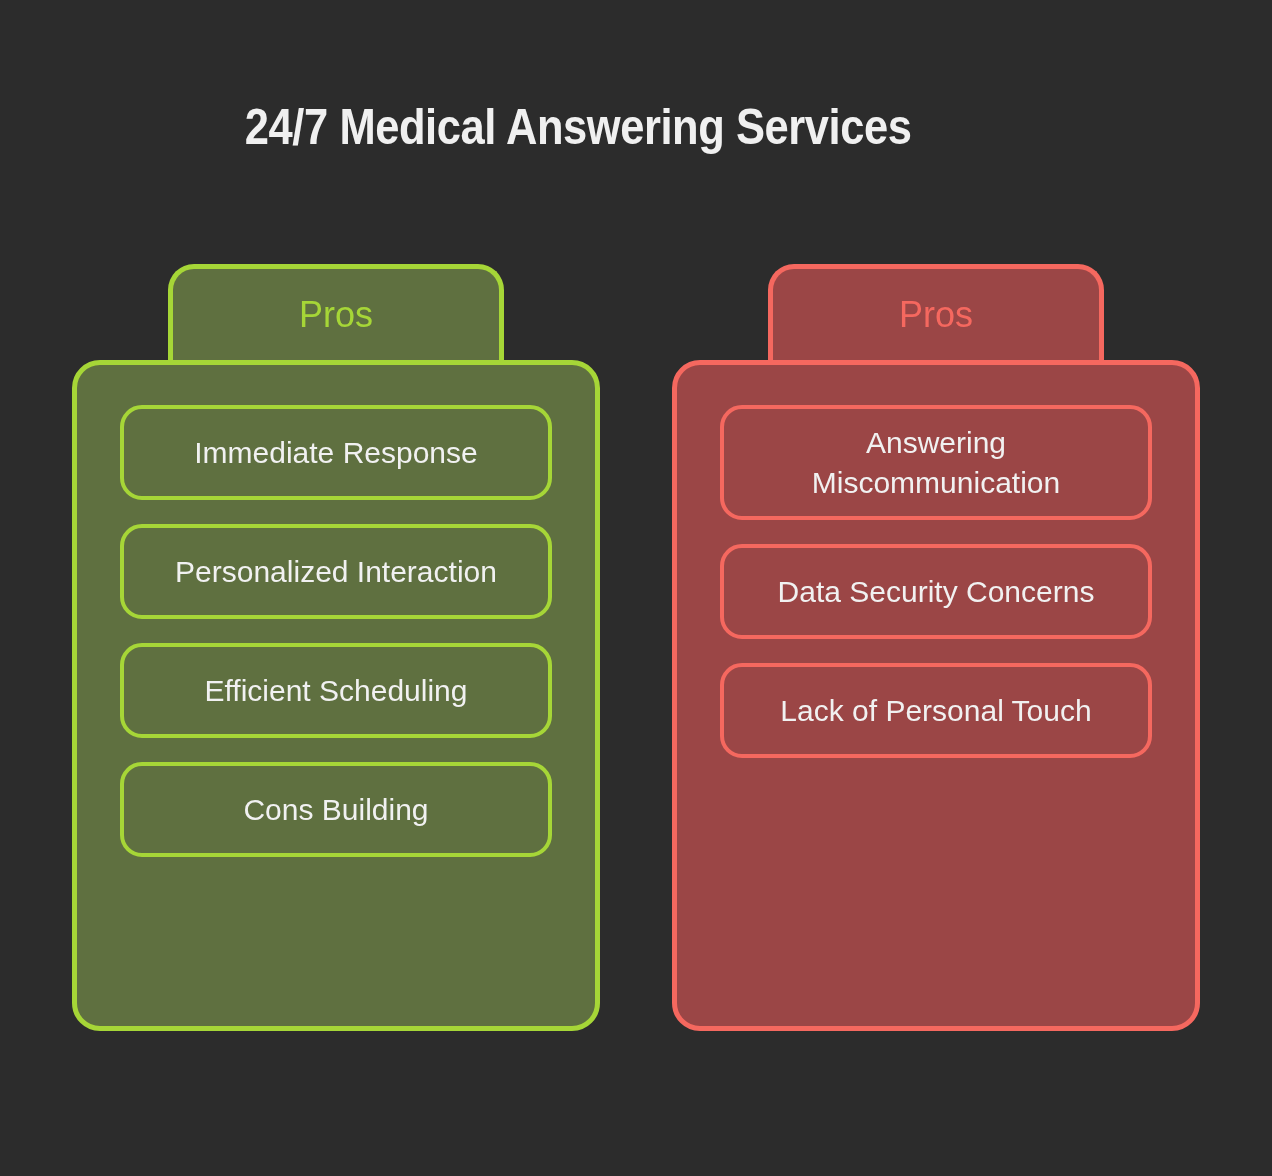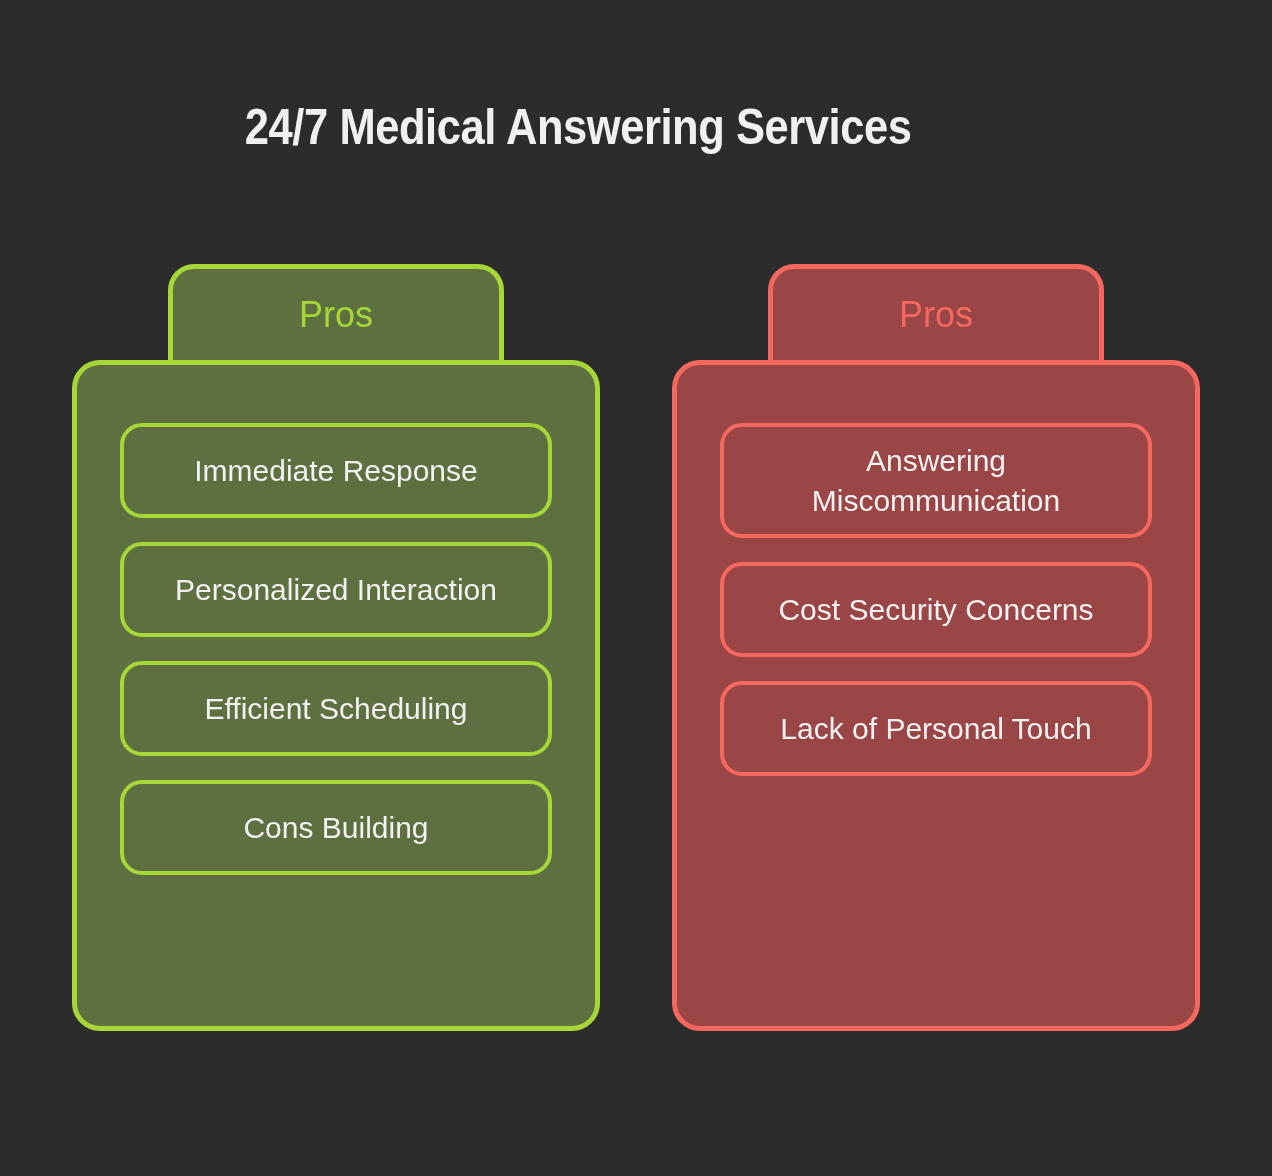--- a/index.html
+++ b/index.html
@@ -63,21 +63,21 @@
     border-color: var(--cons_accent);
     color: var(--cons_accent);
   }
   .panel {
     position: absolute;
     top: 360px;
     width: 528px;
     height: 671px;
     border: 5px solid;
     border-radius: 28px;
-    padding: 58px 43px 0 43px;
+    padding: 40px 43px 0 43px;
   }
   .panel.pros {
     left: 72px;
     background: var(--pros_fill);
     border-color: var(--pros_accent);
   }
   .panel.cons {
     left: 672px;
     background: var(--cons_fill);
     border-color: var(--cons_accent);
@@ -130,18 +130,18 @@
   <div class="item item-4">
     <span class="item-label">Cons Building</span>
   </div>
 </div>
 
 <div class="panel cons">
   <div class="item item-0">
     <span class="item-label">Answering Miscommunication</span>
   </div>
   <div class="item item-1">
-    <span class="item-label">Cost Security Concerns</span>
+    <span class="item-label">Data Security Concerns</span>
   </div>
   <div class="item item-2">
     <span class="item-label">Lack of Personal Touch</span>
   </div>
 </div>
 
 </body></html>

